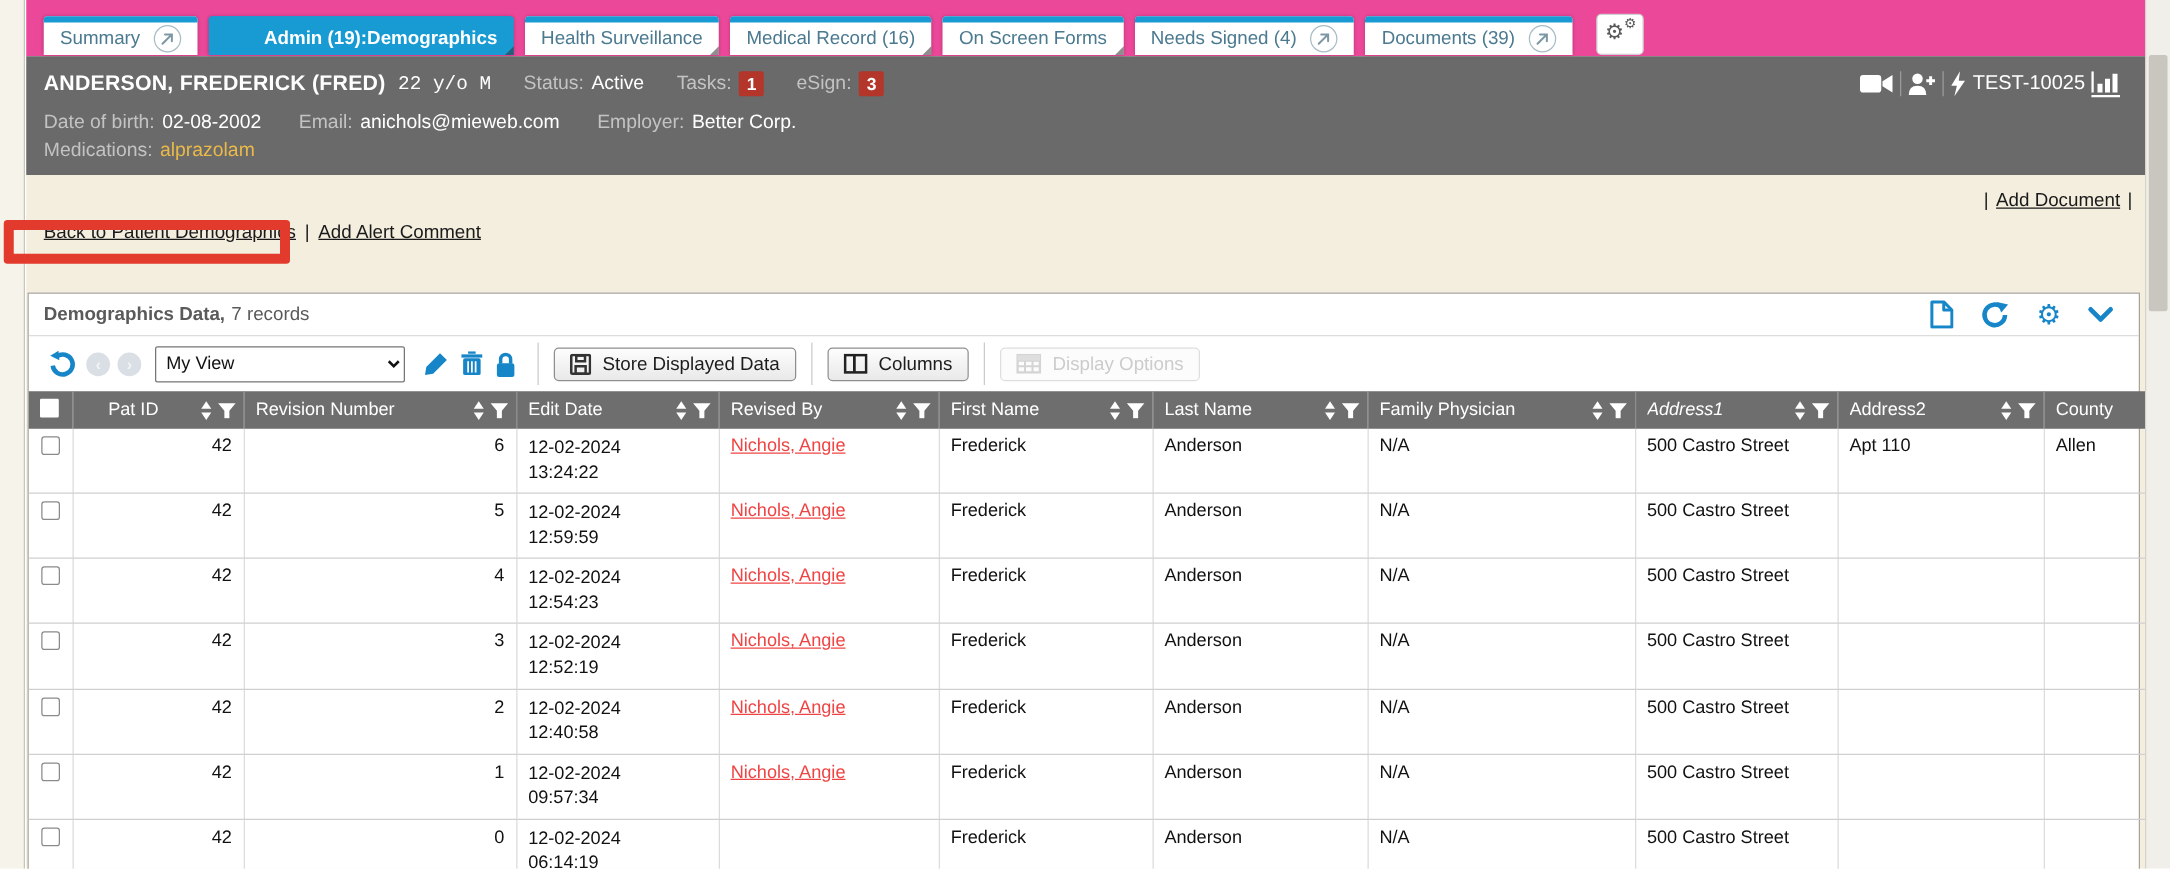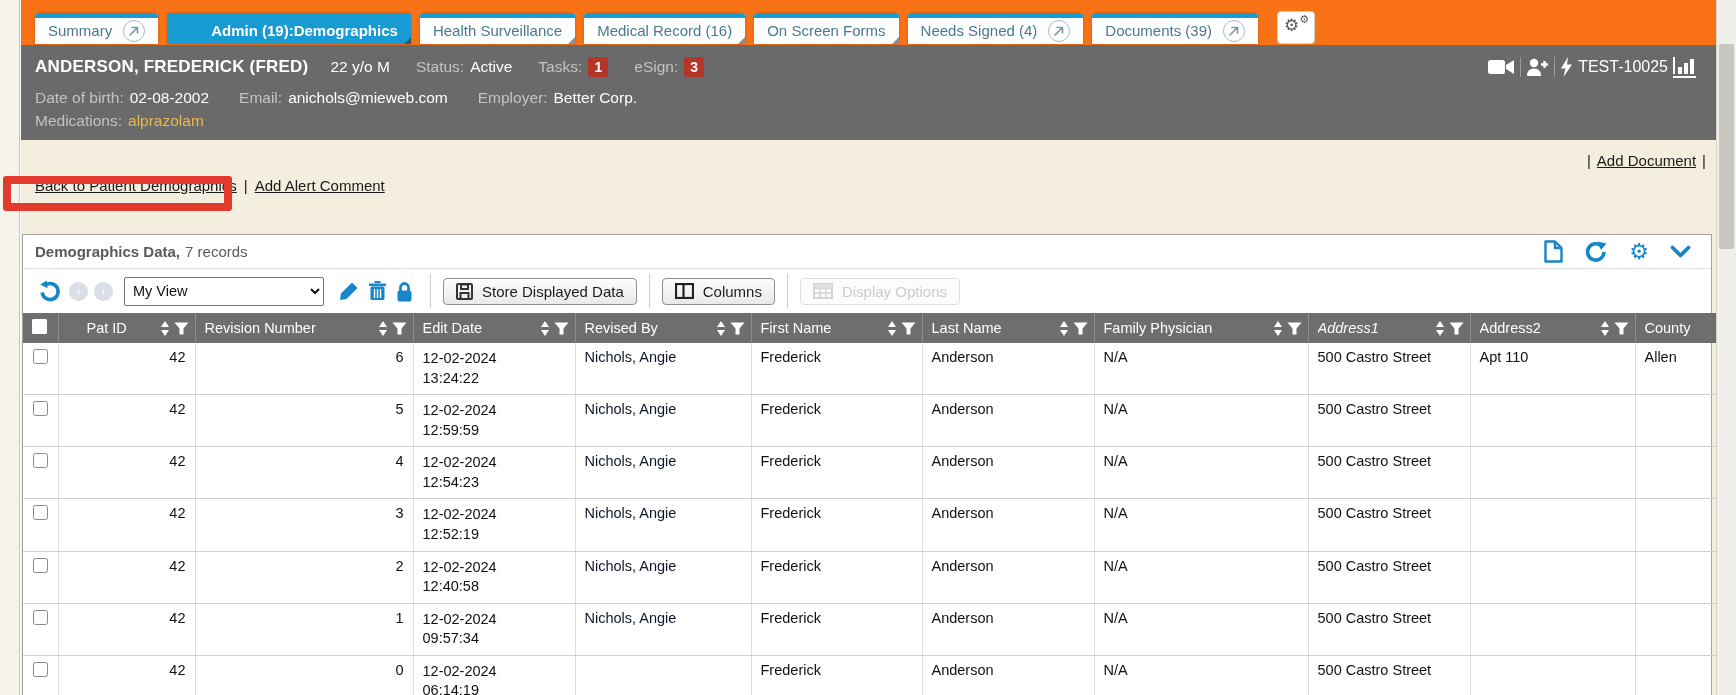--- a/index.html
+++ b/index.html
@@ -9,41 +9,41 @@
     font-family:"Liberation Sans","DejaVu Sans",sans-serif; background:#ffffff;
   }
   
   .gutter { position:absolute; left:0; top:0; width:20px; height:695px; background:#f6f3ea; border-right:1px solid #c9c5b8; }
   .scrollbar { position:absolute; right:0; top:0; width:20px; height:695px; background:#f1efe9; border-left:1px solid #d6d3ca; }
   .scroll-thumb { position:absolute; left:2px; right:2px; top:44px; height:205px; background:#c9c6bf; border-radius:2px; }
 
   .main { position:absolute; left:21px; top:0; width:1695px; height:695px; display:flex; flex-direction:column; }
 
   
-  .tabbar { height:45px; background:#f97316; display:flex; align-items:flex-end; padding:0 0 1px 14px; gap:9px; flex:0 0 auto; }
+  .tabbar { height:45px; background:#ec4899; display:flex; align-items:flex-end; padding:0 0 1px 14px; gap:9px; flex:0 0 auto; }
   .tab { position:relative; height:31px; background:#fff; border-radius:3px 3px 0 0; display:flex; align-items:center;
          padding:4px 13px 0 13px; box-shadow:0 0 3px rgba(0,0,0,.22); cursor:pointer; }
   .tab::before { content:""; position:absolute; top:0; left:0; right:0; height:5px; background:#189ad3; border-radius:3px 3px 0 0; }
   .tab-label { font-size:15px; color:#4a7990; white-space:nowrap; }
   .tab.active { background:#189ad3;padding-left:44px; }
   .tab.active .tab-label { color:#fff; font-weight:bold; }
   .tab-fold { position:absolute; right:0; bottom:0; width:0; height:0;
               border-left:7px solid transparent; border-bottom:7px solid rgba(50,50,50,.55); }
   .popout { width:22px; height:22px; border:1px solid #a9bcc6; border-radius:50%; margin-left:11px;
             display:flex; align-items:center; justify-content:center; flex:0 0 auto; background:#fff; }
   .gear-btn { height:33px; width:38px; background:#fff; border:1px solid #cfcfcf; border-radius:4px; margin-left:10px;
               position:relative; cursor:pointer; color:#5a5a5a; }
   .gear-btn .g1 { position:absolute; left:6px; top:5px; font-size:17px; line-height:17px; }
   .gear-btn .g2 { position:absolute; right:5px; top:2px; font-size:11px; line-height:11px; }
 
   
   .patient-header { background:#6a6a6a; color:#fff; padding:7px 14px 8px 14px; flex:0 0 auto; }
   .ph-row1 { display:flex; align-items:center; gap:10px; height:30px; }
   .ph-name { font-weight:bold; font-size:17px; letter-spacing:.2px; }
-  .ph-agesex { font-size:15.5px; margin-left:12px; }
+  .ph-agesex { font-size:15.5px; margin-left:0;font-family:Liberation Mono, monospace; }
   .hdr-label { color:#c3c3c3; font-size:15.5px; }
   .hdr-value { color:#fff; font-size:15.5px; }
   .grp { display:flex; align-items:center; gap:6px; margin-left:16px;justify-content:space-between; }
   .badge { display:inline-block; min-width:20px; height:20px; padding:0 4px; background:#b4362a; color:#fff;
            font-weight:bold; text-align:center; line-height:20px; font-size:14px; border-radius:2px; }
   .hdr-right { margin-left:auto; display:flex; align-items:center; gap:0; }
   .hdr-divider { width:1px; height:20px; background:#9c9c9c; }
   .ph-id { font-size:16px; }
   .ph-row2 { display:flex; align-items:center; height:24px; margin-top:4px; }
   .ph-row2 .pair { margin-right:30px; display:flex; gap:6px; }
@@ -89,21 +89,21 @@
   .sort { display:flex; flex-direction:column; align-items:center; gap:3px; cursor:pointer; flex:0 0 auto; }
   .tri-up { width:0; height:0; border-left:4.5px solid transparent; border-right:4.5px solid transparent; border-bottom:6px solid #fff; }
   .tri-down { width:0; height:0; border-left:4.5px solid transparent; border-right:4.5px solid transparent; border-top:6px solid #fff; }
   .funnel { cursor:pointer; flex:0 0 auto; display:flex; }
   table.grid tbody td { font-size:14.5px; padding:6px 9px; border-right:1px solid #dcdcdc; border-bottom:1px solid #cfcfcf;
                         vertical-align:top; color:#111; height:43px; background:transparent; }
   table.grid tbody td:last-child { border-right:none; }
   tr.alt td { background:#edf0f8; }
   td.num { text-align:right; padding-right:11px; }
   td.pre { white-space:pre-line; line-height:1.35; }
-  .cell-link { color:#0f172a; cursor:pointer; }
+  .cell-link { color:#ef4444; text-decoration:underline; cursor:pointer; }
   .cb { width:15px; height:15px; border:1.5px solid #8a8a8a; border-radius:2.5px; background:#fff; display:inline-block; cursor:pointer; }
   .cb.hdr { background:#fff; border-color:#fff; border-radius:1px; }
   th.cbcol, td.cbcol { width:35px; text-align:center; padding:0; }
   td.cbcol { padding-top:9px; }
 </style>
 </head>
 <body>
 
 <div class="gutter"></div>
 

